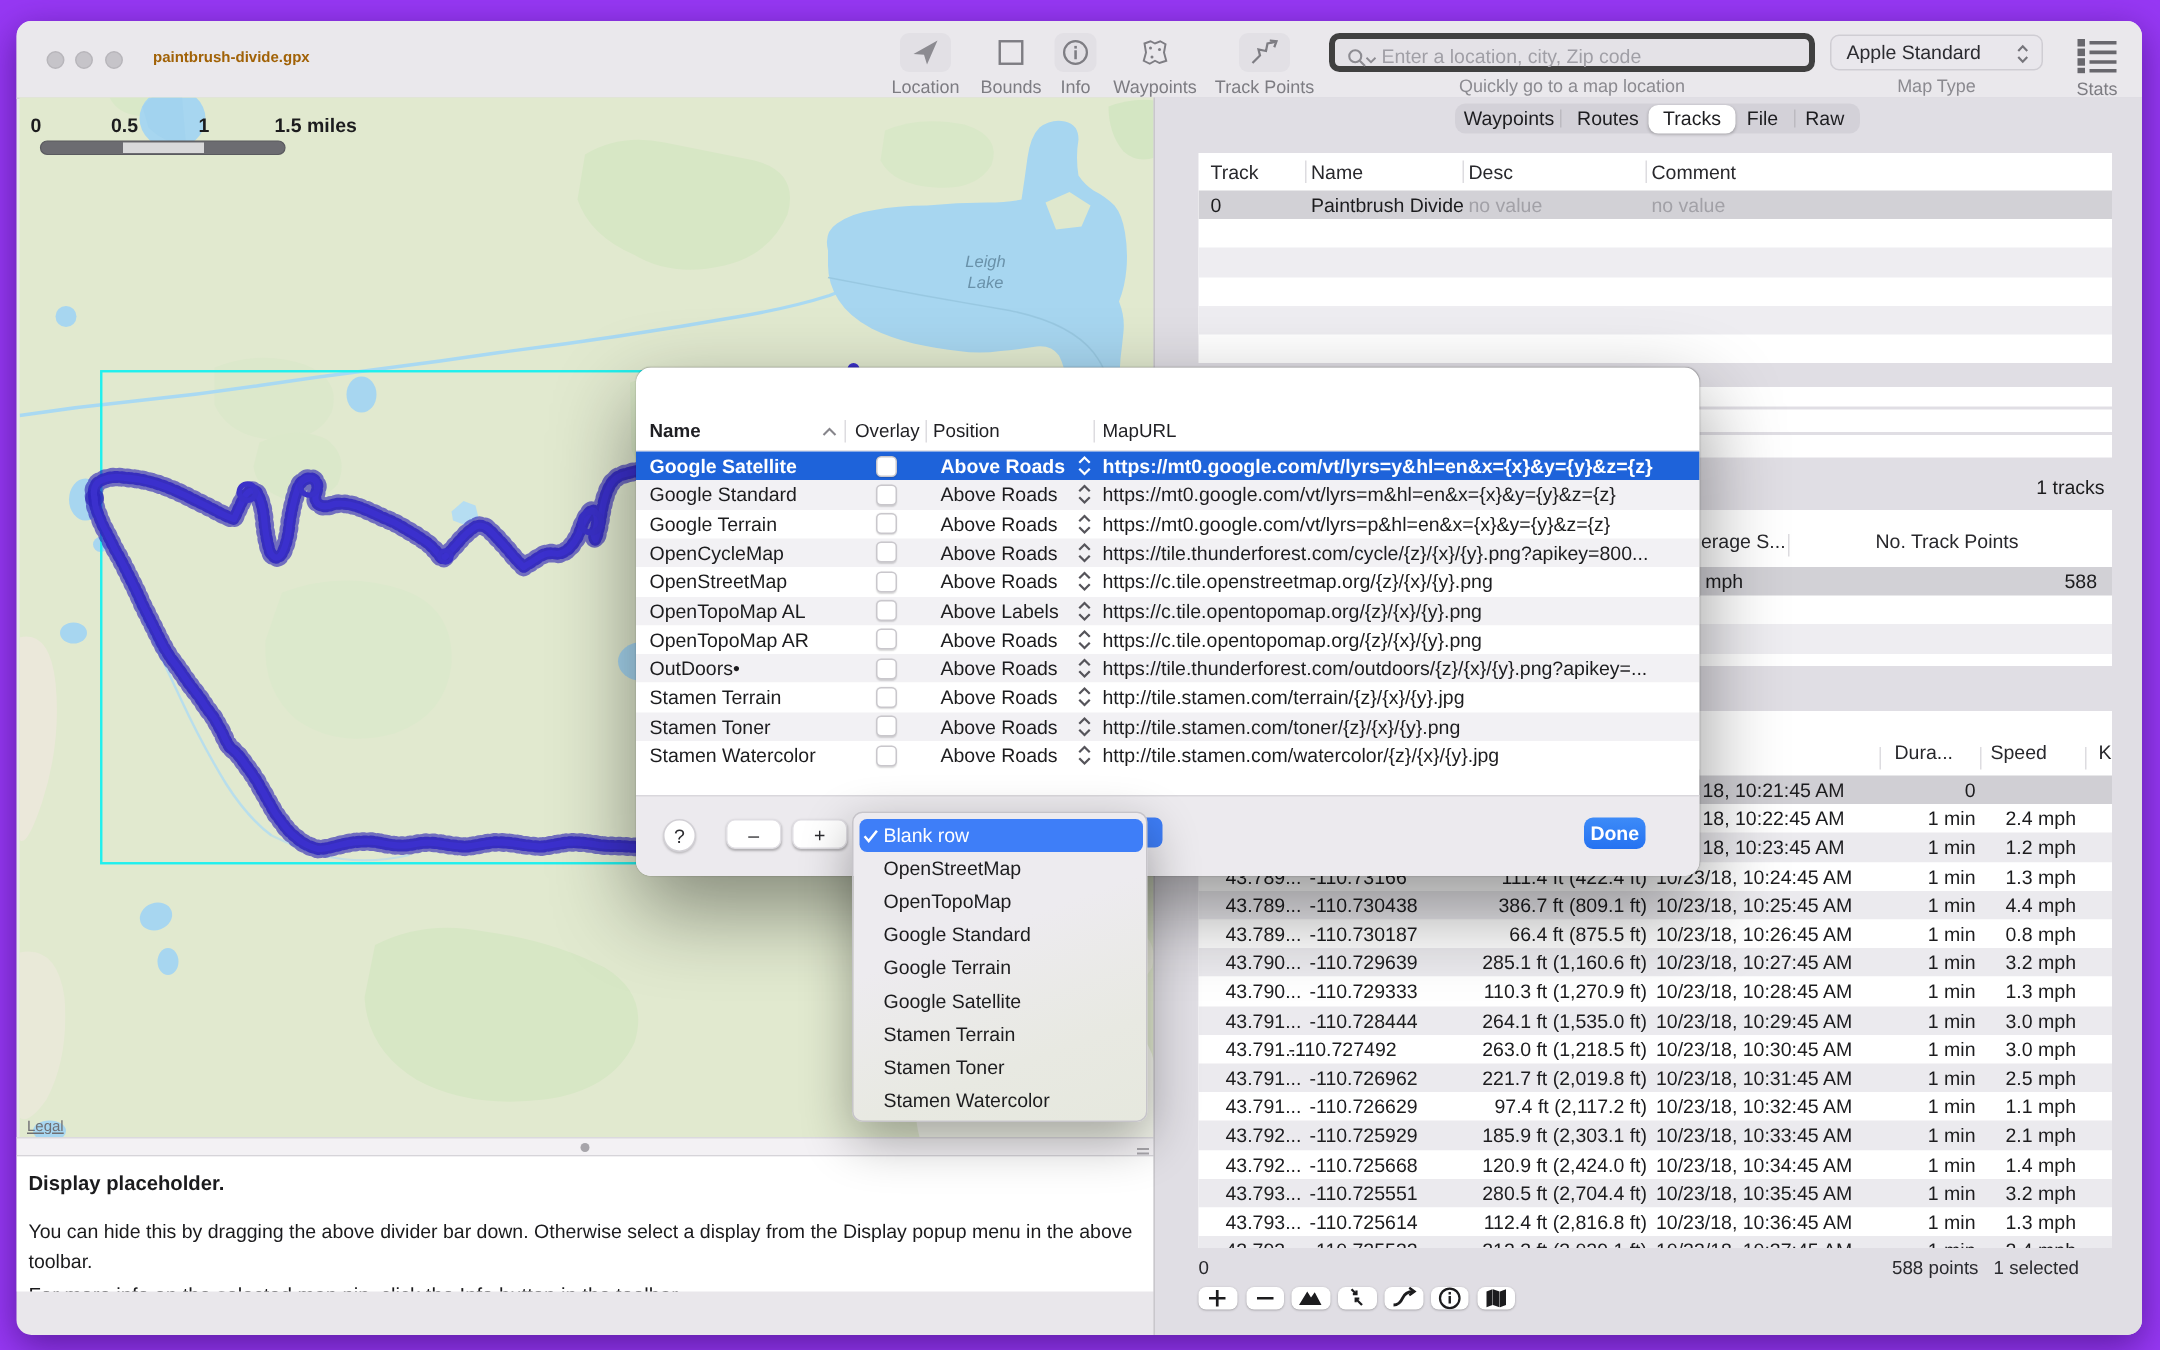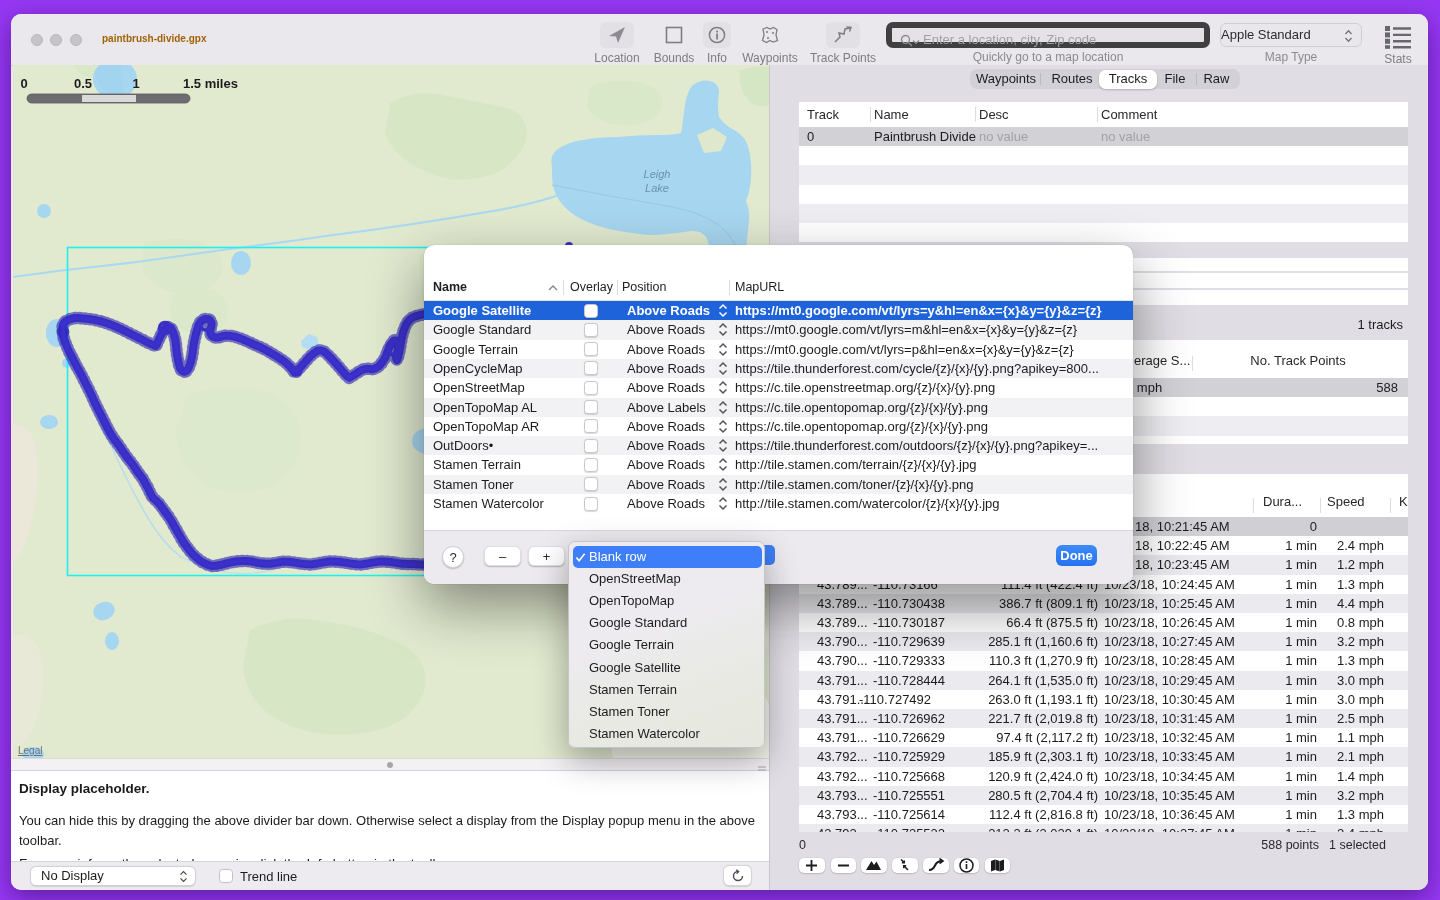--- a/index.html
+++ b/index.html
@@ -14,27 +14,27 @@
   .tl { position:absolute; top:20px; width:12px; height:12px; border-radius:50%;
         background:#c6c4c9; border:0.5px solid #b8b6bb; }
   #wtitle { position:absolute; left:91px; top:19px; font-size:10px; font-weight:bold; color:#a16207; }
   .tbitem { position:absolute; top:10px; text-align:center; color:#7d7c82; font-size:12px; }
   .tbitem .ic { display:block; margin:0 auto 2px auto; }
   .tbitem .bgp { position:absolute; left:50%; top:-2px; transform:translateX(-50%);
                  width:34px; height:26px; background:#e2e0e5; border-radius:6px; z-index:0; }
   .tbitem svg { position:relative; z-index:1; }
   .tblabel { position:relative; z-index:1; display:block; margin-top:5px; }
   #searchf { position:absolute; left:875px; top:8px; width:324px; height:26px;
-             background:#e4e2e7; border:6px solid #404040; border-radius:7px;
+             background:#e4e2e7; border:4px solid #404040; border-radius:7px;
              color:#a09fa6; font-size:13px; line-height:24px; padding-left:31px; }
   #searchcap { position:absolute; left:875px; top:36px; width:324px; text-align:center;
                color:#8b8a90; font-size:12px; }
   #mtype { position:absolute; left:1209px; top:9px; width:142px; height:24px;
            background:#e9e7ec; border:1px solid #cfcdd3; border-radius:6px;
-           font-size:13px; color:#2b2b30; line-height:22px; }
+           font-size:13px; color:#2b2b30; line-height:22px; padding-left:10px; }
   #mtypecap { position:absolute; left:1209px; top:36px; width:142px; text-align:center;
               color:#8b8a90; font-size:12px; }
   
   #mapwrap { position:absolute; left:2px; top:51px; width:757px; height:693px; overflow:hidden; background:#e1e9cf; }
   #divider { position:absolute; left:0px; top:744px; width:759px; height:13px; background:#f3f1f4;
              border-top:1px solid #dbd9de; border-bottom:1px solid #d6d4d9; }
   #divdot { position:absolute; left:376px; top:748px; width:6px; height:6px; border-radius:50%; background:#a7a5aa; }
   #dispph { position:absolute; left:0px; top:757px; width:759px; height:90px; background:#ffffff; overflow:hidden;
             color:#1b1b1d; font-size:13.5px; }
   #bottombar { position:absolute; left:0px; top:847px; width:759px; height:29px; background:#edebef;
@@ -256,32 +256,20 @@
   <div style="position:absolute;left:746px;top:745px;width:10px;height:10px;">
     <svg width="10" height="10" viewBox="0 0 10 10">
         <path d="M1 4 L9 4 M1 7 L9 7" stroke="#a8a6ab" stroke-width="1.2"></path>
       </svg>
   </div>
   <div id="dispph">
     <div style="position:absolute;left:8px;top:10px;font-weight:bold;">Display placeholder.</div>
     <div style="position:absolute;left:8px;top:40px;width:750px;line-height:20px;font-size:13px;">You can hide this by dragging the above divider bar down. Otherwise select a display from the Display popup menu in the above toolbar.</div>
     <div style="position:absolute;left:8px;top:85px;">For more info on the selected map pin, click the Info button in the toolbar.</div>
   </div>
-  <div id="bottombar">
-    <div id="nodisp">No Display<svg width="9" height="13" viewBox="0 0 9 13" style="position:absolute;right:7px;top:3px">
-          <path d="M1.5 4.6 L4.5 1.6 L7.5 4.6" fill="none" stroke="#4c4b51" stroke-width="1.3"></path>
-          <path d="M1.5 8.4 L4.5 11.4 L7.5 8.4" fill="none" stroke="#4c4b51" stroke-width="1.3"></path>
-        </svg></div>
-    <div id="trendbox"></div>
-    <div id="trendlbl">Trend line</div>
-    <div id="refresh"><svg width="14" height="14" viewBox="0 0 14 14" style="margin-top:3px">
-          <path d="M11.5 7 A4.5 4.5 0 1 1 7 2.5" fill="none" stroke="#4c4b51" stroke-width="1.4"></path>
-          <path d="M5.2 0.8 L7.6 2.5 L5.6 4.6" fill="none" stroke="#4c4b51" stroke-width="1.3"></path>
-        </svg></div>
-  </div>
 
   <div id="rpane">
     <div id="seg">
       <div id="segsel"></div>
       <div class="rtab" style="left:0;width:72px">Waypoints</div>
       <div class="rtab" style="left:72px;width:60px">Routes</div>
       <div class="rtab" style="left:129px;width:58px">Tracks</div>
       <div class="rtab" style="left:187px;width:36px">File</div>
       <div class="rtab" style="left:223px;width:47px">Raw</div>
       <div class="vsep" style="left:70px"></div>
@@ -403,21 +391,21 @@
         <span class="cell" style="left:18px;">43.791...</span>
         <span class="cell" style="left:74px;">-110.728444</span>
         <span class="cell" style="left:99px;width:200px;text-align:right;">264.1 ft (1,535.0 ft)</span>
         <span class="cell" style="left:305px;">10/23/18, 10:29:45 AM</span>
         <span class="cell" style="left:418px;width:100px;text-align:right;">1 min</span>
         <span class="cell" style="left:485px;width:100px;text-align:right;">3.0 mph</span>
       </div>
       <div class="trow" style="top:215.8px;background:#ffffff;">
         <span class="cell" style="left:18px;">43.791...</span>
         <span class="cell" style="left:60px;">-110.727492</span>
-        <span class="cell" style="left:99px;width:200px;text-align:right;">263.0 ft (1,193.1 ft)</span>
+        <span class="cell" style="left:99px;width:200px;text-align:right;">263.0 ft (1,218.5 ft)</span>
         <span class="cell" style="left:305px;">10/23/18, 10:30:45 AM</span>
         <span class="cell" style="left:418px;width:100px;text-align:right;">1 min</span>
         <span class="cell" style="left:485px;width:100px;text-align:right;">3.0 mph</span>
       </div>
       <div class="trow" style="top:235.0px;background:#ebeaee;">
         <span class="cell" style="left:18px;">43.791...</span>
         <span class="cell" style="left:74px;">-110.726962</span>
         <span class="cell" style="left:99px;width:200px;text-align:right;">221.7 ft (2,019.8 ft)</span>
         <span class="cell" style="left:305px;">10/23/18, 10:31:45 AM</span>
         <span class="cell" style="left:418px;width:100px;text-align:right;">1 min</span>

